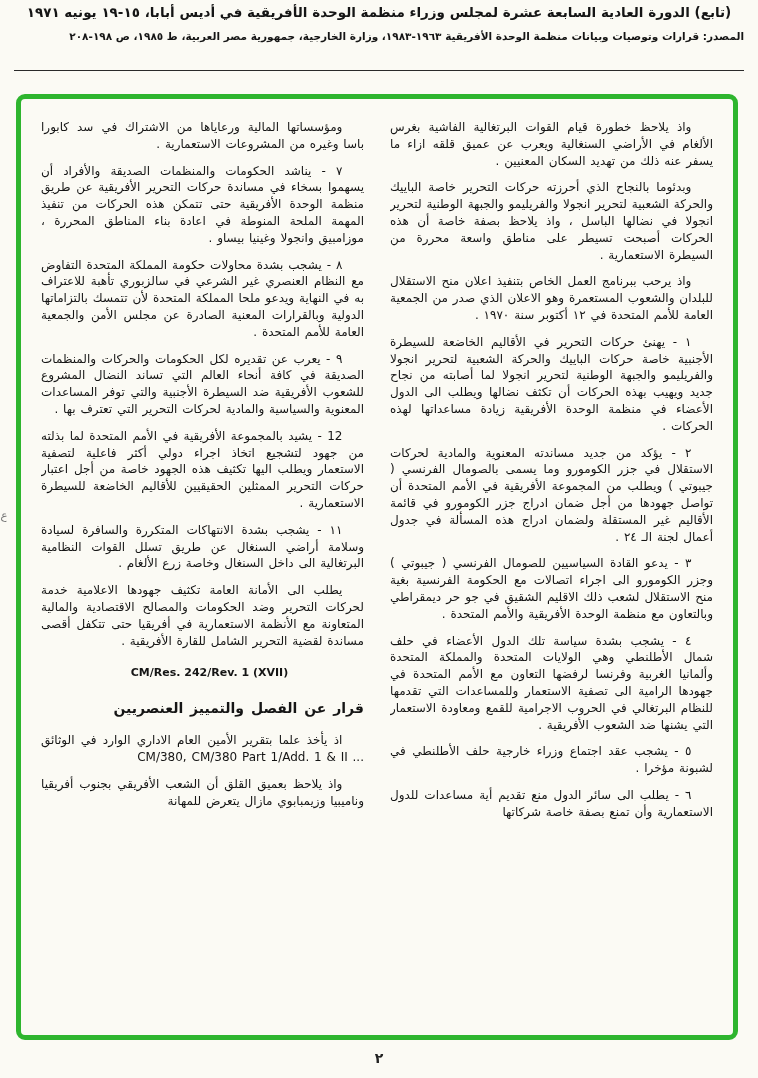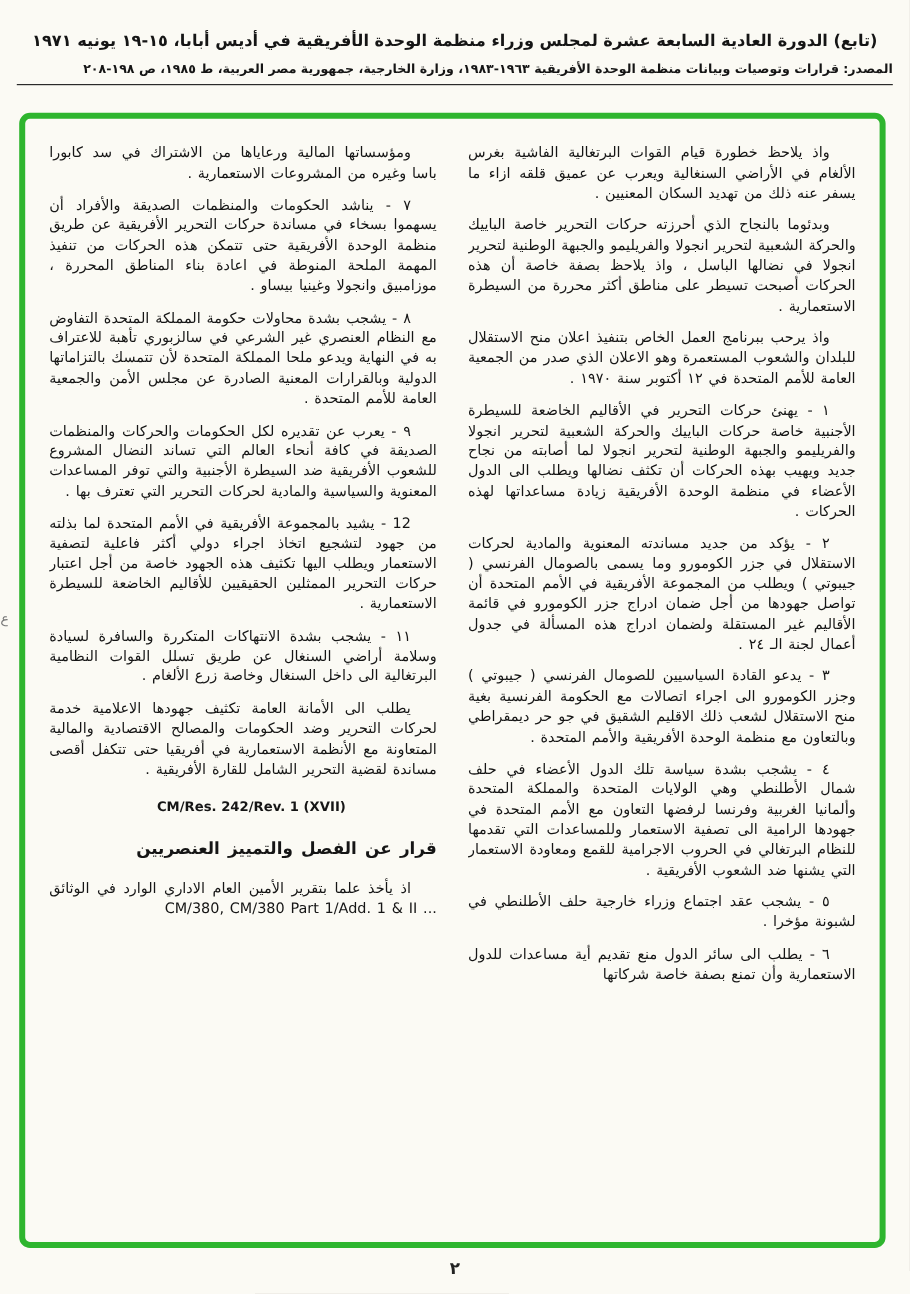--- a/index.html
+++ b/index.html
@@ -2,21 +2,21 @@
 <html lang="ar"><head>
 <meta charset="utf-8">
 <style>
   html,body{margin:0;padding:0;background:#e8e6df;}
   .page{
     width:758px;height:1078px;position:relative;margin:0 auto;
     background:#fbfaf4;overflow:hidden;
     font-family:"DejaVu Sans",sans-serif;color:#151515;
   }
   
-  .header{position:absolute;top:24px;right:14px;left:14px;direction:rtl;}
+  .header{position:absolute;top:2px;right:14px;left:14px;direction:rtl;}
   .header-line1{
     font-size:13.5px;font-weight:bold;text-align:center;
     letter-spacing:0.2px;line-height:1.5;
   }
   .header-line2{
     font-size:10.5px;font-weight:bold;text-align:right;margin-top:7px;line-height:1.5;
   }
   .header-rule{
     position:absolute;top:70px;left:14px;right:14px;height:0;
     border-top:1.6px solid #2a2a2a;
@@ -66,21 +66,21 @@
   </div>
   <div class="header-rule"></div>
 
   <div class="margin-annotation">ع</div>
 
   <div class="frame">
     <div class="frame-inner">
 
       <div class="col">
         <p>واذ يلاحظ خطورة قيام القوات البرتغالية الفاشية بغرس الألغام في الأراضي السنغالية ويعرب عن عميق قلقه ازاء ما يسفر عنه ذلك من تهديد السكان المعنيين .</p>
-        <p>وبدئوما بالنجاح الذي أحرزته حركات التحرير خاصة الباييك والحركة الشعبية لتحرير انجولا والفريليمو والجبهة الوطنية لتحرير انجولا في نضالها الباسل ، واذ يلاحظ بصفة خاصة أن هذه الحركات أصبحت تسيطر على مناطق أكثر محررة من السيطرة الاستعمارية .</p>
+        <p>وبدئوما بالنجاح الذي أحرزته حركات التحرير خاصة الباييك والحركة الشعبية لتحرير انجولا والفريليمو والجبهة الوطنية لتحرير انجولا في نضالها الباسل ، واذ يلاحظ بصفة خاصة أن هذه الحركات أصبحت تسيطر على مناطق واسعة محررة من السيطرة الاستعمارية .</p>
         <p>واذ يرحب ببرنامج العمل الخاص بتنفيذ اعلان منح الاستقلال للبلدان والشعوب المستعمرة وهو الاعلان الذي صدر من الجمعية العامة للأمم المتحدة في ١٢ أكتوبر سنة ١٩٧٠ .</p>
         <p>١ - يهنئ حركات التحرير في الأقاليم الخاضعة للسيطرة الأجنبية خاصة حركات الباييك والحركة الشعبية لتحرير انجولا والفريليمو والجبهة الوطنية لتحرير انجولا لما أصابته من نجاح جديد ويهيب بهذه الحركات أن تكثف نضالها ويطلب الى الدول الأعضاء في منظمة الوحدة الأفريقية زيادة مساعداتها لهذه الحركات .</p>
         <p>٢ - يؤكد من جديد مساندته المعنوية والمادية لحركات الاستقلال في جزر الكومورو وما يسمى بالصومال الفرنسي ( جيبوتي ) ويطلب من المجموعة الأفريقية في الأمم المتحدة أن تواصل جهودها من أجل ضمان ادراج جزر الكومورو في قائمة الأقاليم غير المستقلة ولضمان ادراج هذه المسألة في جدول أعمال لجنة الـ ٢٤ .</p>
         <p>٣ - يدعو القادة السياسيين للصومال الفرنسي ( جيبوتي ) وجزر الكومورو الى اجراء اتصالات مع الحكومة الفرنسية بغية منح الاستقلال لشعب ذلك الاقليم الشقيق في جو حر ديمقراطي وبالتعاون مع منظمة الوحدة الأفريقية والأمم المتحدة .</p>
         <p>٤ - يشجب بشدة سياسة تلك الدول الأعضاء في حلف شمال الأطلنطي وهي الولايات المتحدة والمملكة المتحدة وألمانيا الغربية وفرنسا لرفضها التعاون مع الأمم المتحدة في جهودها الرامية الى تصفية الاستعمار وللمساعدات التي تقدمها للنظام البرتغالي في الحروب الاجرامية للقمع ومعاودة الاستعمار التي يشنها ضد الشعوب الأفريقية .</p>
         <p>٥ - يشجب عقد اجتماع وزراء خارجية حلف الأطلنطي في لشبونة مؤخرا .</p>
         <p>٦ - يطلب الى سائر الدول منع تقديم أية مساعدات للدول الاستعمارية وأن تمنع بصفة خاصة شركاتها</p>
       </div>
 
       <div class="col">
@@ -90,20 +90,21 @@
         <p>٩ - يعرب عن تقديره لكل الحكومات والحركات والمنظمات الصديقة في كافة أنحاء العالم التي تساند النضال المشروع للشعوب الأفريقية ضد السيطرة الأجنبية والتي توفر المساعدات المعنوية والسياسية والمادية لحركات التحرير التي تعترف بها .</p>
         <p>12 - يشيد بالمجموعة الأفريقية في الأمم المتحدة لما بذلته من جهود لتشجيع اتخاذ اجراء دولي أكثر فاعلية لتصفية الاستعمار ويطلب اليها تكثيف هذه الجهود خاصة من أجل اعتبار حركات التحرير الممثلين الحقيقيين للأقاليم الخاضعة للسيطرة الاستعمارية .</p>
         <p>١١ - يشجب بشدة الانتهاكات المتكررة والسافرة لسيادة وسلامة أراضي السنغال عن طريق تسلل القوات النظامية البرتغالية الى داخل السنغال وخاصة زرع الألغام .</p>
         <p>يطلب الى الأمانة العامة تكثيف جهودها الاعلامية خدمة لحركات التحرير وضد الحكومات والمصالح الاقتصادية والمالية المتعاونة مع الأنظمة الاستعمارية في أفريقيا حتى تتكفل أقصى مساندة لقضية التحرير الشامل للقارة الأفريقية .</p>
 
         <div class="doc-ref">CM/Res. 242/Rev. 1 (XVII)</div>
 
         <div class="section-heading">قرار عن الفصل والتمييز العنصريين</div>
 
         <p class="mixed-ltr">اذ يأخذ علما بتقرير الأمين العام الاداري الوارد في الوثائق ... CM/380, CM/380 Part 1/Add. 1 &amp; II</p>
+        <p>واذ يلاحظ بعميق القلق أن الشعب الأفريقي بجنوب أفريقيا وناميبيا وزيمبابوي مازال يتعرض للمهانة</p>
       </div>
 
     </div>
   </div>
 
   <div class="page-number">٢</div>
 
 </div>
 
 </body></html>

